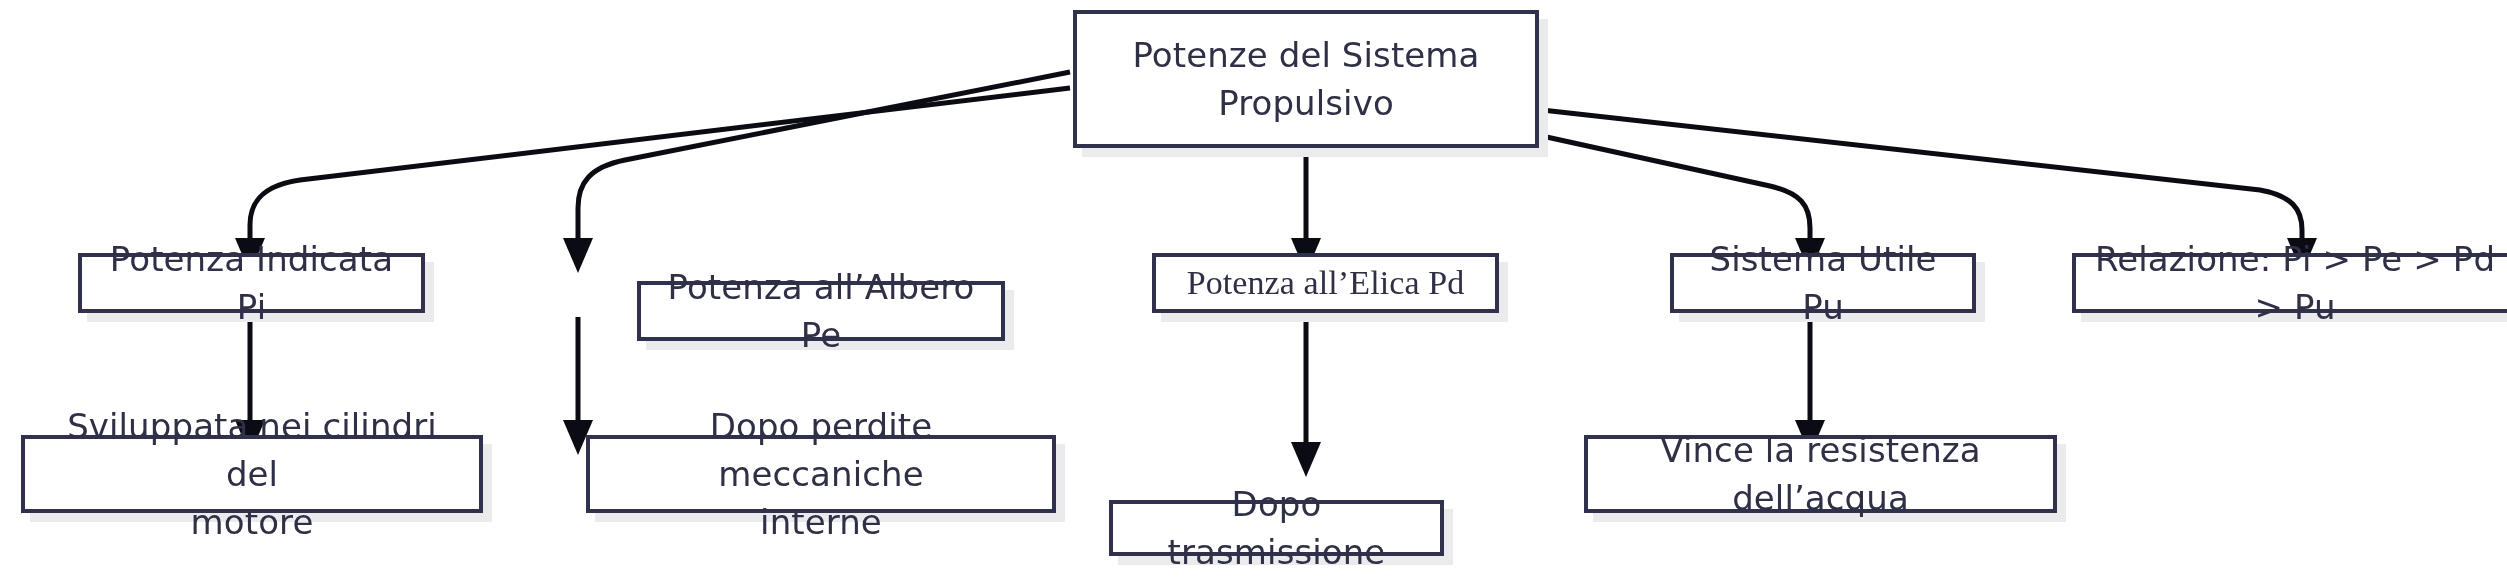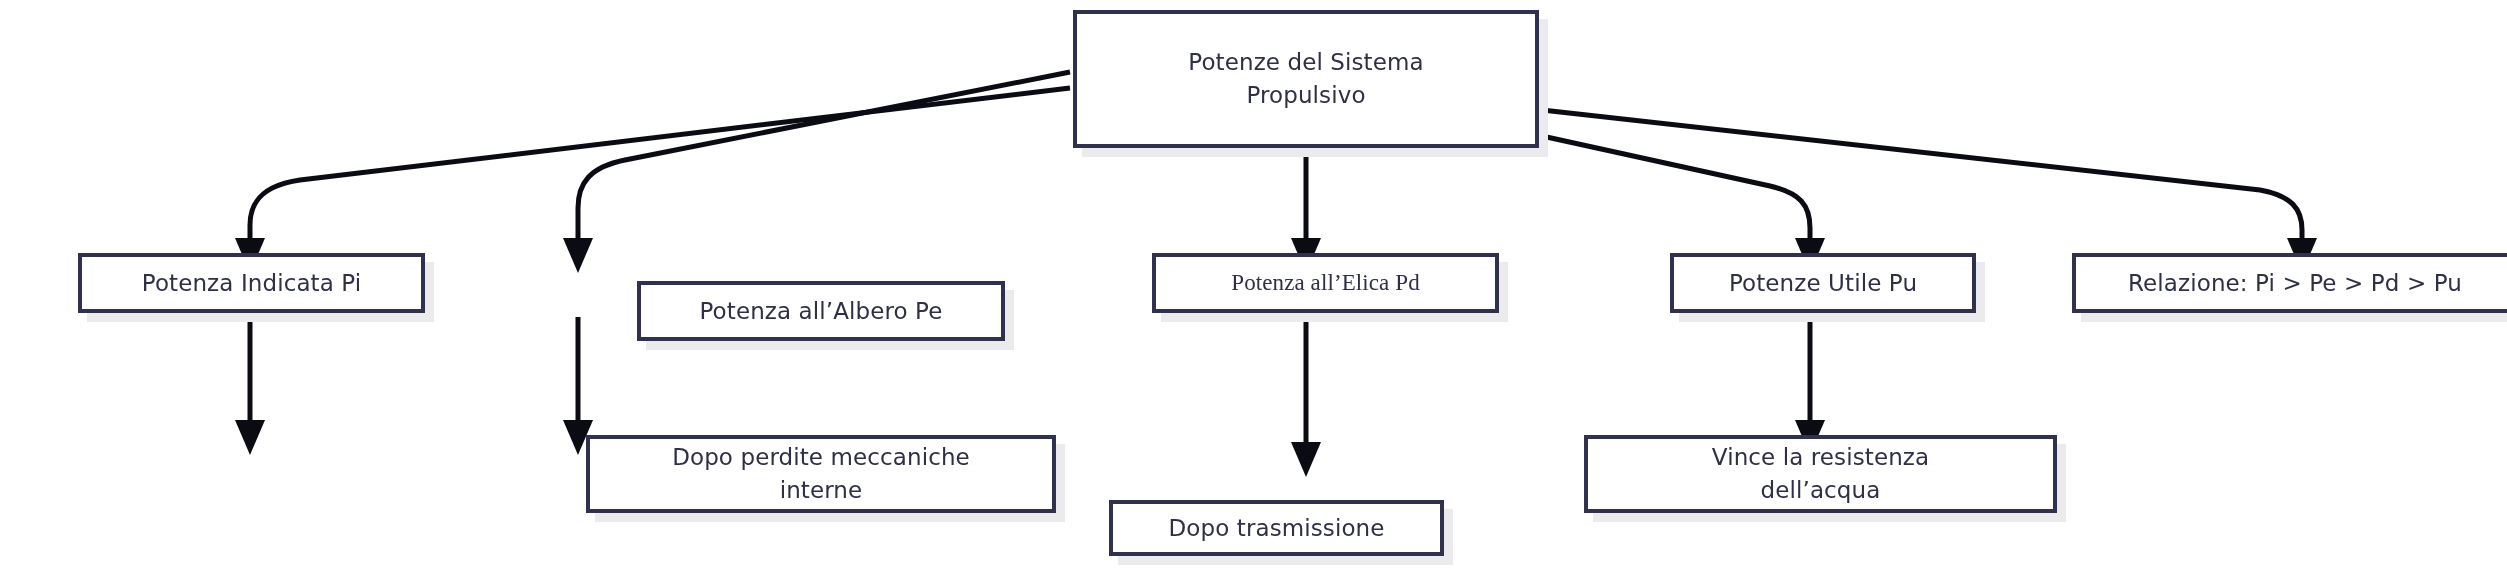--- a/index.html
+++ b/index.html
@@ -41,21 +41,21 @@
   .node {
     position: absolute;
     box-sizing: border-box;
     background: #ffffff;
     border: 4px solid #30324d;
     display: flex;
     align-items: center;
     justify-content: center;
     text-align: center;
     color: #2f3046;
-    font-size: 23px;
+    font-size: 34px;
     line-height: 1.42;
     letter-spacing: 0.1px;
     box-shadow: 9px 9px 0 0 rgba(235,235,238,1);
     padding: 0 14px;
   }
   .node .node-label {
     display: block;
     white-space: pre-line;
   }
 </style>
@@ -125,27 +125,31 @@
 
   <div class="node" style="left: 637px; top: 253px; width: 368px; height: 60px; margin-top: 28px;">
     <span class="node-label">Potenza all’Albero Pe</span>
   </div>
 
   <div class="node" style="left: 1152px; top: 253px; width: 347px; height: 60px; font-family: Liberation Serif, serif;">
     <span class="node-label">Potenza all’Elica Pd</span>
   </div>
 
   <div class="node" style="left: 1670px; top: 253px; width: 306px; height: 60px;">
-    <span class="node-label">Potenze Utile Pu</span>
+    <span class="node-label">Sistema Utile Pu</span>
   </div>
 
   <div class="node" style="left: 2072px; top: 253px; width: 446px; height: 60px;">
     <span class="node-label">Relazione: Pi &gt; Pe &gt; Pd &gt; Pu</span>
   </div>
 
+  <div class="node" style="left: 21px; top: 435px; width: 462px; height: 78px;">
+    <span class="node-label">Sviluppata nei cilindri del
+motore</span>
+  </div>
 
   <div class="node" style="left: 586px; top: 435px; width: 470px; height: 78px;">
     <span class="node-label">Dopo perdite meccaniche
 interne</span>
   </div>
 
   <div class="node" style="left: 1109px; top: 457px; width: 335px; height: 56px; margin-top: 43px;">
     <span class="node-label">Dopo trasmissione</span>
   </div>
 

